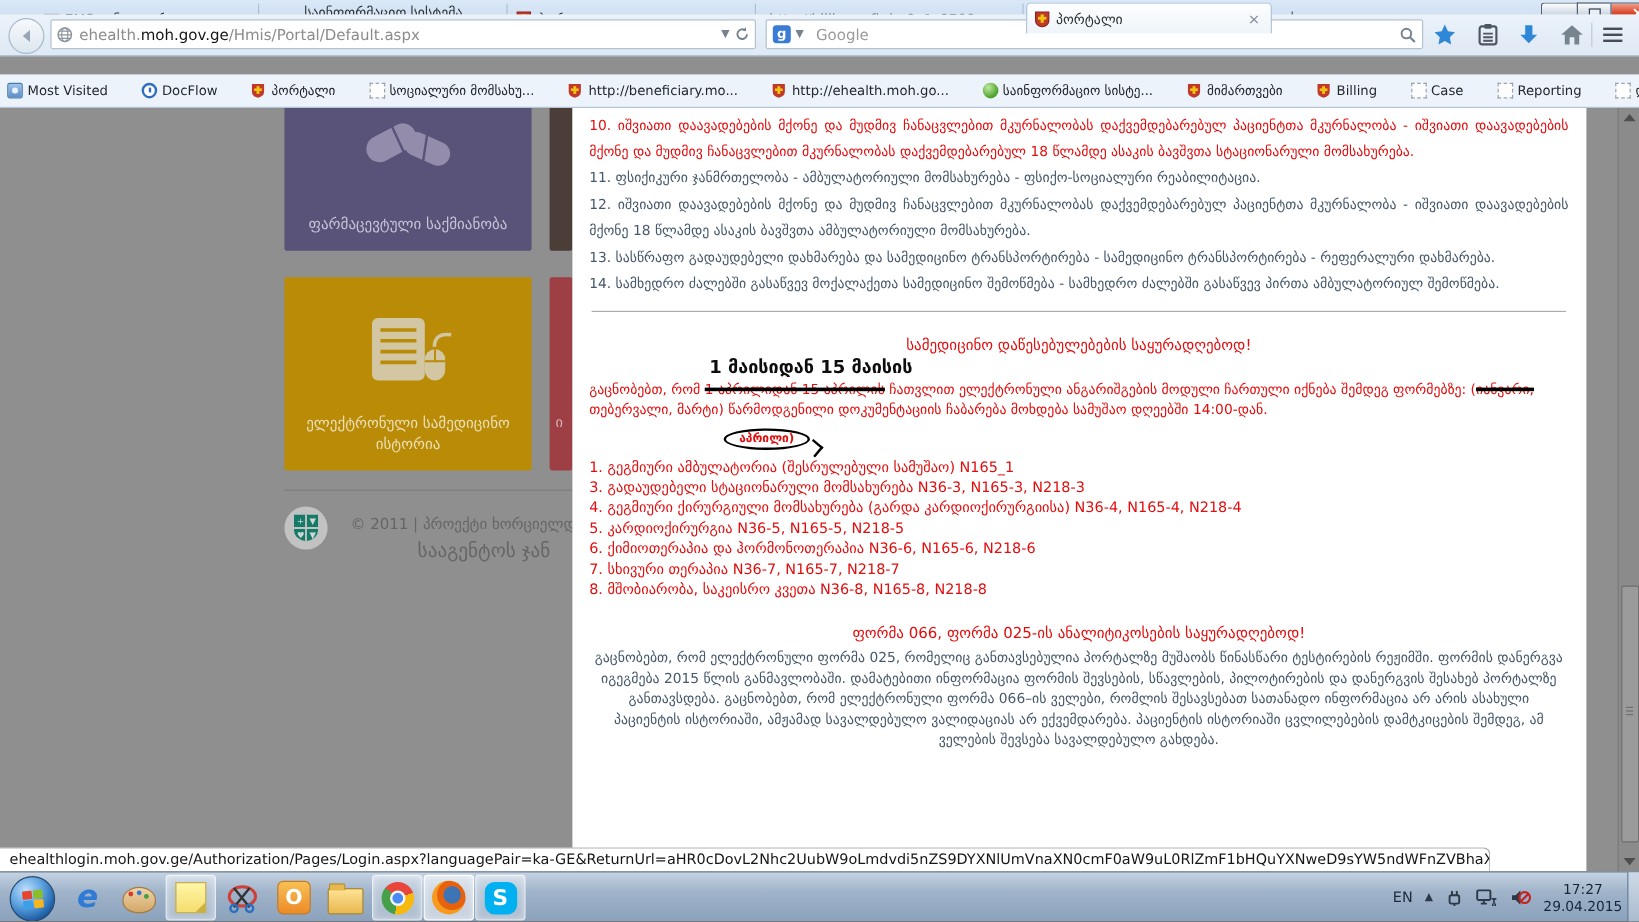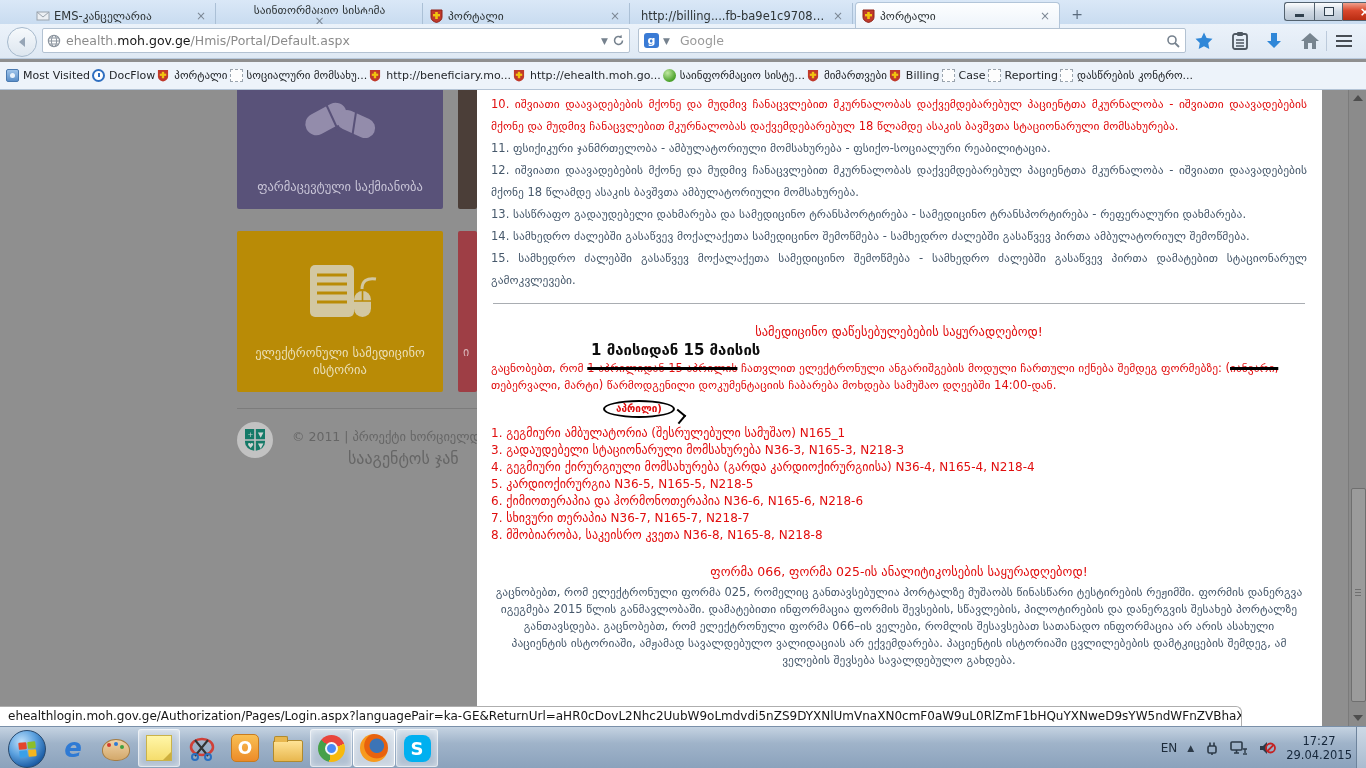--- a/index.html
+++ b/index.html
@@ -22,21 +22,21 @@
   .winbtn{height:19px;border:1px solid #53626f;box-sizing:border-box;
     background:linear-gradient(#fcfdfe,#cfd9e4 50%,#b9c6d4);display:flex;align-items:center;justify-content:center;}
   .winbtn.min{width:30px;border-radius:3px 0 0 3px;border-right:none;}
   .winbtn.res{width:28px;border-right:none;}
   .winbtn.cls{width:46px;border-radius:0 3px 3px 0;
     background:linear-gradient(#f0a08c,#d9472c 45%,#b92c12);color:#fff;font-size:13px;font-weight:bold;}
   .minbar{width:9px;height:3px;background:#30404e;margin-top:7px;}
   .resbox{width:8px;height:7px;border:1.5px solid #30404e;background:#e8eef4;}
   .favicon{width:14px;height:14px;display:inline-block;flex:0 0 auto;}
 
-  .navbar{position:absolute;left:0;top:24px;width:1366px;height:34px;
+  .navbar{position:absolute;left:0;top:12px;width:1366px;height:34px;
     background:linear-gradient(#ebf2fa,#dfe9f4);border-bottom:1px solid #b9cadd;z-index:2;text-decoration:underline;}
   .backbtn{position:absolute;left:7px;top:3px;width:28px;height:28px;border-radius:50%;
     border:1px solid #a7bacd;background:linear-gradient(#f6f9fc,#dde6ef);display:flex;align-items:center;justify-content:center;}
   .urlbar{position:absolute;left:42px;top:4px;width:588px;height:25px;background:#fff;
     border:1px solid #b3c2d2;border-radius:2px;display:flex;align-items:center;box-sizing:border-box;padding:0 4px;}
   .urltext{font-size:12.5px;white-space:nowrap;overflow:hidden;flex:1;margin-left:5px;}
   .urldim{color:#8b8b8b;}.urldom{color:#141414;}
   .smallglyph{color:#76828e;font-size:9px;padding:0 4px;}
   .searchbar{position:absolute;left:638px;top:4px;width:548px;height:25px;background:#fff;
     border:1px solid #b3c2d2;border-radius:2px;display:flex;align-items:center;box-sizing:border-box;padding:0 5px;}
@@ -45,21 +45,21 @@
   .searchinput::placeholder{color:#9a9a9a;}
   .gicon{width:15px;height:15px;border-radius:3px;background:#3a7bd5;color:#fff;font-size:11px;
     font-weight:bold;text-align:center;line-height:15px;}
   .navicon{position:absolute;top:5px;width:24px;height:24px;display:flex;align-items:center;justify-content:center;}
   .navsep{position:absolute;top:7px;left:1326px;width:1px;height:20px;background:#bccadb;}
   .menubars{display:flex;flex-direction:column;gap:2.5px;}
   .menubars i{width:16px;height:2.5px;background:#474d54;}
 
   .bookbar{position:absolute;left:0;top:62px;width:1366px;height:28px;background:#edf3fa;
     border-bottom:1px solid #b4c4d6;display:flex;align-items:center;padding:0 6px;box-sizing:border-box;
-    gap:2px;overflow:hidden;z-index:2;}
+    gap:28px;overflow:hidden;z-index:2;}
   .bm{display:flex;align-items:center;gap:4px;font-size:11px;color:#24272b;white-space:nowrap;}
   .bmicon{width:13px;height:13px;display:inline-block;flex:0 0 auto;}
   .bm .dashed{box-sizing:border-box;border:1px dashed #9aa4ae;background:#fdfdfd;}
   .bm .green{border-radius:50%;background:radial-gradient(circle at 35% 30%,#bfe8a0,#4aa02a 70%);}
   .bm .docflow{border-radius:50%;background:#fff;border:2px solid #2f6fc0;box-sizing:border-box;position:relative;}
   .bm .docflow::after{content:"";position:absolute;left:4px;top:1.5px;width:2px;height:4px;background:#2f6fc0;}
   .bm .mostv{border-radius:2px;background:linear-gradient(#9fc4ea,#5b8fc9);border:1px solid #4a7ab0;box-sizing:border-box;position:relative;}
   .bm .mostv::after{content:"";position:absolute;left:3px;top:3px;width:5px;height:5px;border-radius:50%;background:#eaf3fc;}
 
   
@@ -417,21 +417,20 @@
     <div class="pfooter-t1">© 2011 | პროექტი ხორციელდება</div>
     <div class="pfooter-t2">სააგენტოს ჯან</div>
 
     <div class="panel">
       <div class="toplist">
         <p class="red">10. იშვიათი დაავადებების მქონე და მუდმივ ჩანაცვლებით მკურნალობას დაქვემდებარებულ პაციენტთა მკურნალობა - იშვიათი დაავადებების მქონე და მუდმივ ჩანაცვლებით მკურნალობას დაქვემდებარებულ 18 წლამდე ასაკის ბავშვთა სტაციონარული მომსახურება.</p>
         <p>11. ფსიქიკური ჯანმრთელობა - ამბულატორიული მომსახურება - ფსიქო-სოციალური რეაბილიტაცია.</p>
         <p>12. იშვიათი დაავადებების მქონე და მუდმივ ჩანაცვლებით მკურნალობას დაქვემდებარებულ პაციენტთა მკურნალობა - იშვიათი დაავადებების მქონე 18 წლამდე ასაკის ბავშვთა ამბულატორიული მომსახურება.</p>
         <p>13. სასწრაფო გადაუდებელი დახმარება და სამედიცინო ტრანსპორტირება - სამედიცინო ტრანსპორტირება - რეფერალური დახმარება.</p>
         <p>14. სამხედრო ძალებში გასაწვევ მოქალაქეთა სამედიცინო შემოწმება - სამხედრო ძალებში გასაწვევ პირთა ამბულატორიულ შემოწმება.</p>
-        <p>15. სამხედრო ძალებში გასაწვევ მოქალაქეთა სამედიცინო შემოწმება - სამხედრო ძალებში გასაწვევ პირთა დამატებით სტაციონარულ გამოკვლევები.</p>
       </div>
       <hr>
       <div class="h1red">სამედიცინო დაწესებულებების საყურადღებოდ!</div>
       <div class="boldfix">1 მაისიდან 15 მაისის</div>
       <div class="p1red"><span>გაცნობებთ, რომ </span><span class="strike">1 აპრილიდან 15 აპრილის</span><span> ჩათვლით ელექტრონული ანგარიშგების მოდული ჩართული იქნება შემდეგ ფორმებზე: (</span><span class="strike">იანვარი,</span></div>
       <div class="p2red">თებერვალი, მარტი) წარმოდგენილი დოკუმენტაციის ჩაბარება მოხდება სამუშაო დღეებში 14:00-დან.</div>
       <div class="circwrap">
         <span class="circled">აპრილი)</span>
       </div>
       <div class="redlist">

